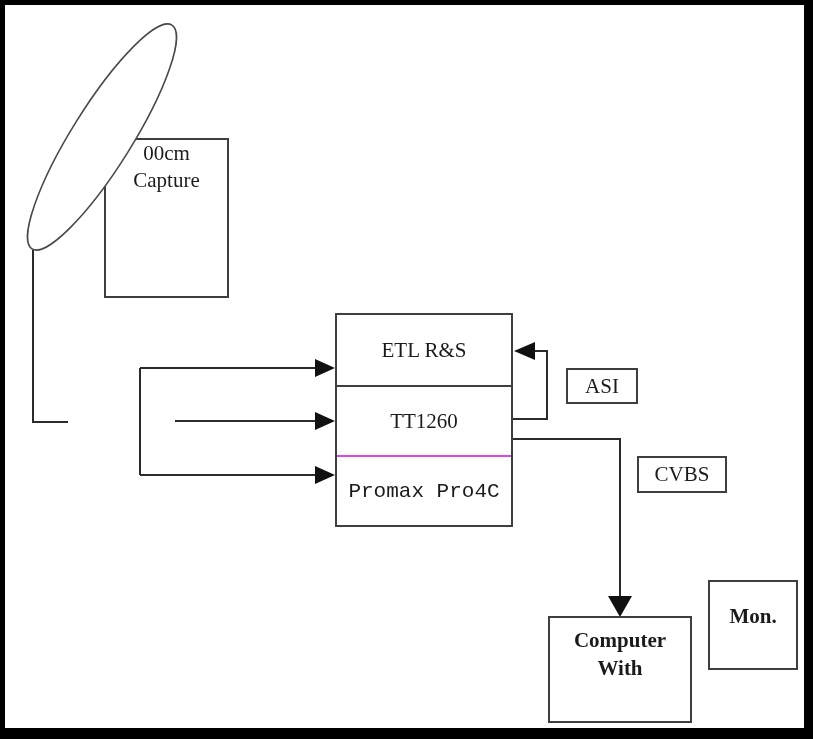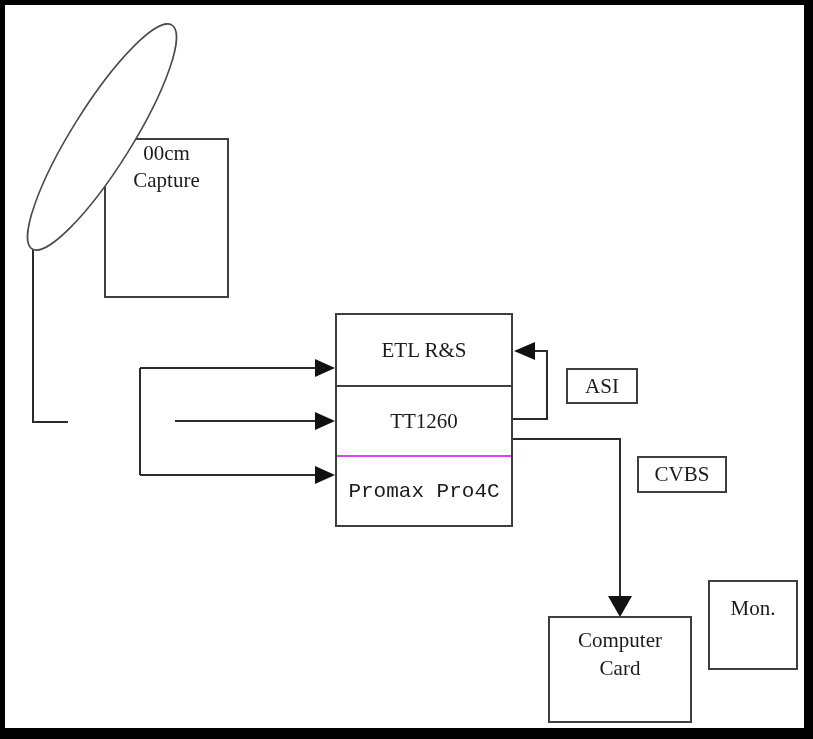--- a/index.html
+++ b/index.html
@@ -60,24 +60,25 @@
     display: flex; align-items: center; justify-content: center;
   }
   .cvbs-box {
     left: 637px; top: 456px; width: 90px; height: 37px;
     display: flex; align-items: center; justify-content: center;
   }
   .computer-box {
     left: 548px; top: 616px; width: 144px; height: 107px;
     padding-top: 8px;
   }
-  .computer-box .tline { line-height: 28px; }
+  .computer-box .tline { line-height: 28px; font-weight: bold; }
   .monitor-box {
     left: 708px; top: 580px; width: 90px; height: 90px;
-    padding-top: 12px;
+    padding-top: 20px;
+    font-weight: bold;
   }
   .monitor-box .tline { line-height: 28px; }
 </style>
 </head>
 <body>
 
 <div class="page">
 
   <div class="box dish-box">
     <div class="tline">00cm</div>
@@ -126,21 +127,21 @@
   <div class="box asi-box">
     <span>ASI</span>
   </div>
 
   <div class="box cvbs-box">
     <span>CVBS</span>
   </div>
 
   <div class="box computer-box">
     <div class="tline">Computer</div>
-    <div class="tline">Card</div>
+    <div class="tline">With</div>
   </div>
 
   <div class="box monitor-box">
     <div class="tline">Mon.</div>
   </div>
 
   <div class="frame"></div>
 </div>
 
 </body></html>

